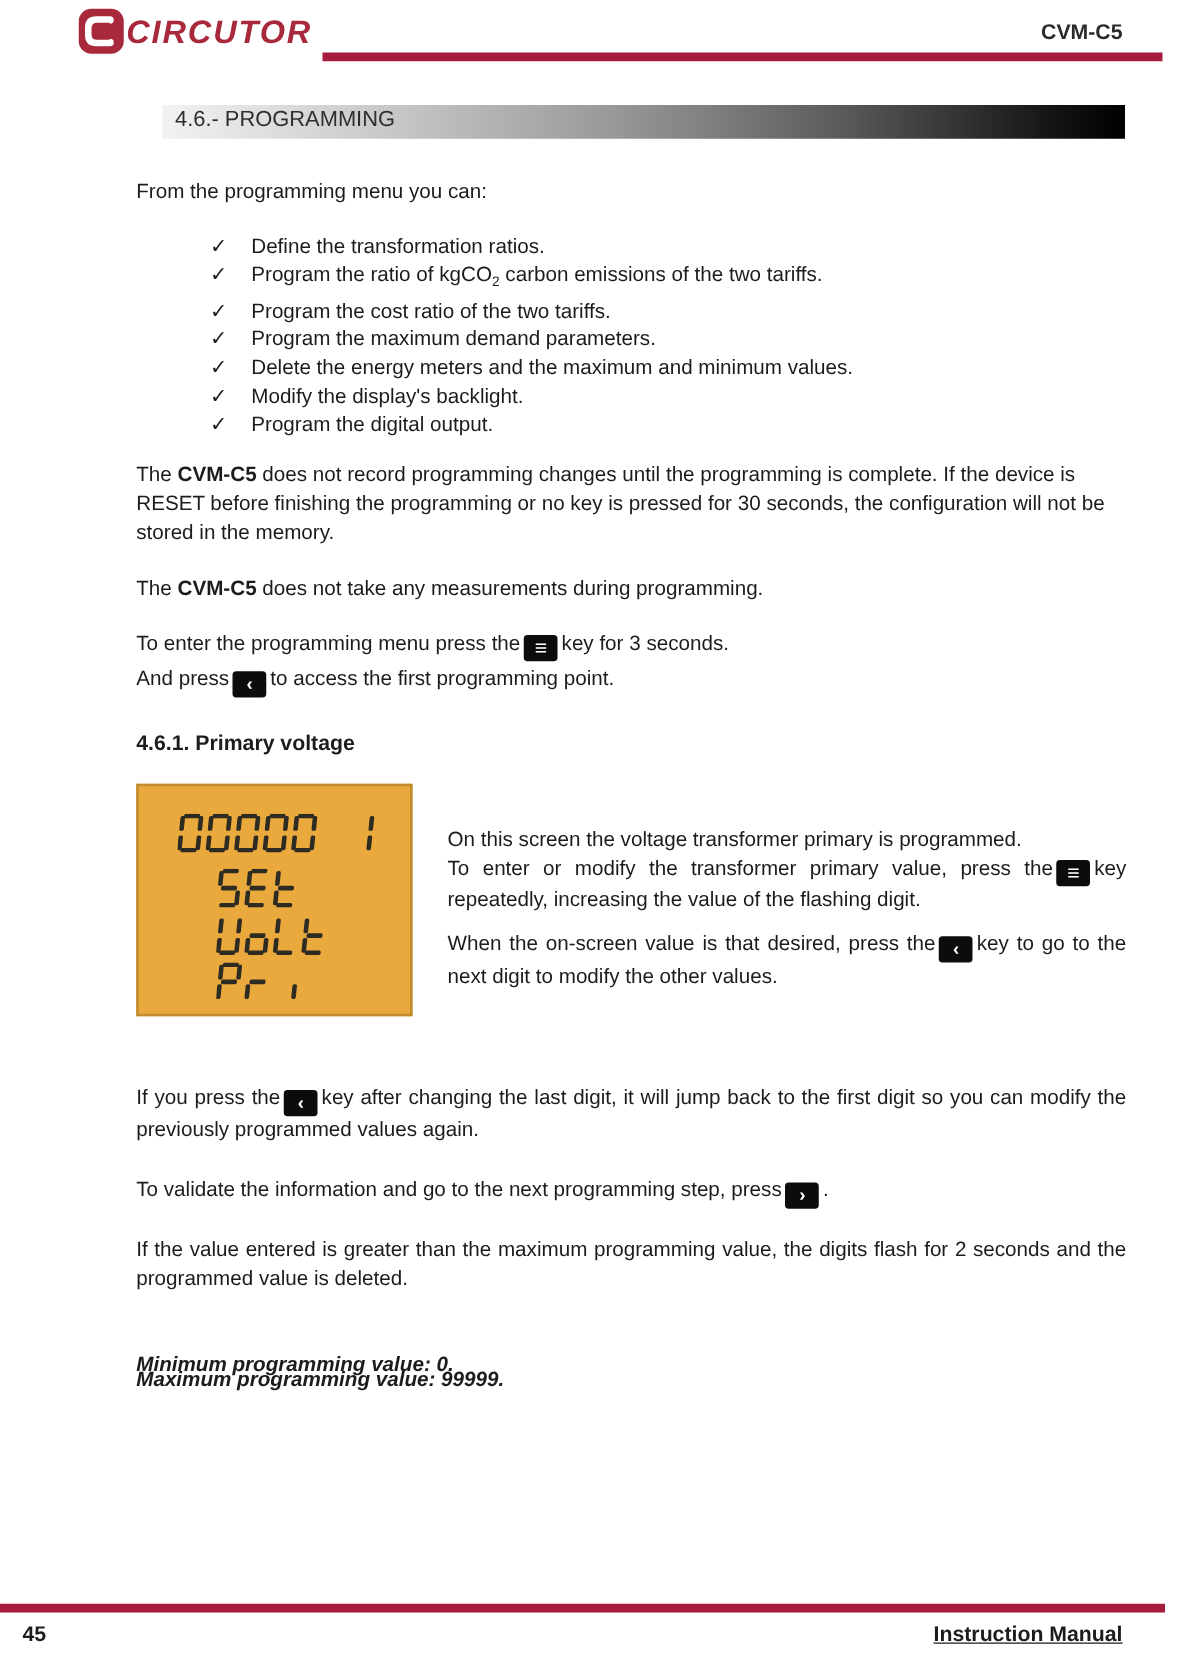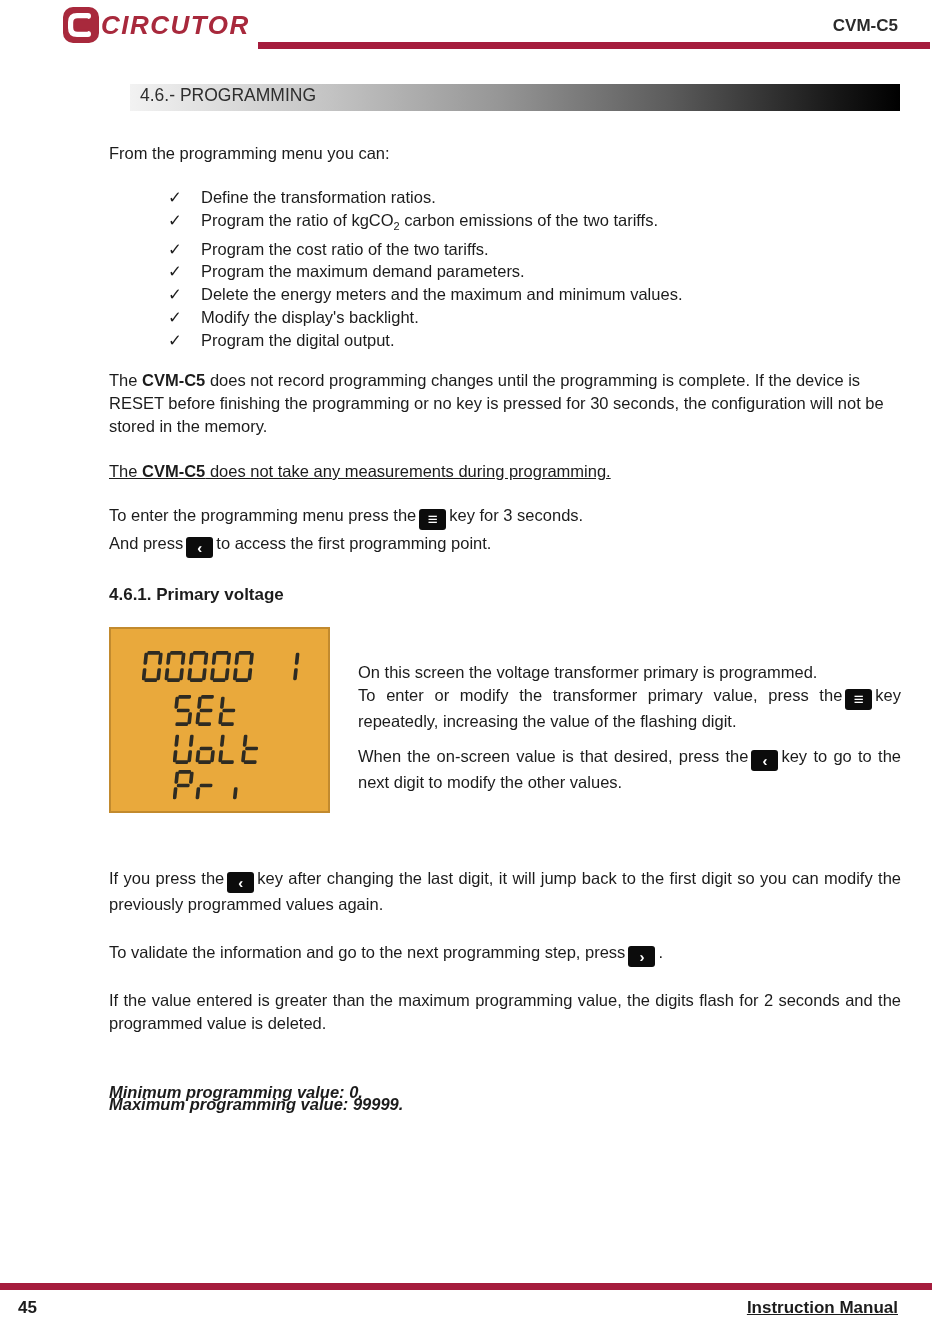--- a/index.html
+++ b/index.html
@@ -109,21 +109,21 @@
       <span>Modify the display's backlight.</span>
     </div>
     <div class="chk-item">
       <span class="chk-mark">✓</span>
       <span>Program the digital output.</span>
     </div>
   </div>
 
   <p class="abs body" style="top:369px;"><span>The </span><b>CVM-C5</b><span> does not record programming changes until the programming is complete. If the device is RESET before finishing the programming or no key is pressed for 30 seconds, the configuration will not be stored in the memory.</span></p>
 
-  <p class="abs body" style="top:460px;text-decoration:underline;"><span>The </span><b>CVM-C5</b><span> does not take any measurements during programming.</span></p>
+  <p class="abs body" style="top:460px;"><span>The </span><b>CVM-C5</b><span> does not take any measurements during programming.</span></p>
 
   <p class="abs body" style="top:504px;"><span>To enter the programming menu press the</span><span class="key menu">≡</span><span>key for 3 seconds.</span></p>
 
   <p class="abs body" style="top:532px;"><span>And press</span><span class="key">‹</span><span>to access the first programming point.</span></p>
 
   <div class="abs subheading">4.6.1. Primary voltage</div>
 
   <div class="abs lcd" style="background:#E9A93C;">
     <div class="lcd-inner">
       <div class="seg-line" style="left:31px; top:22px; height:31px;">

